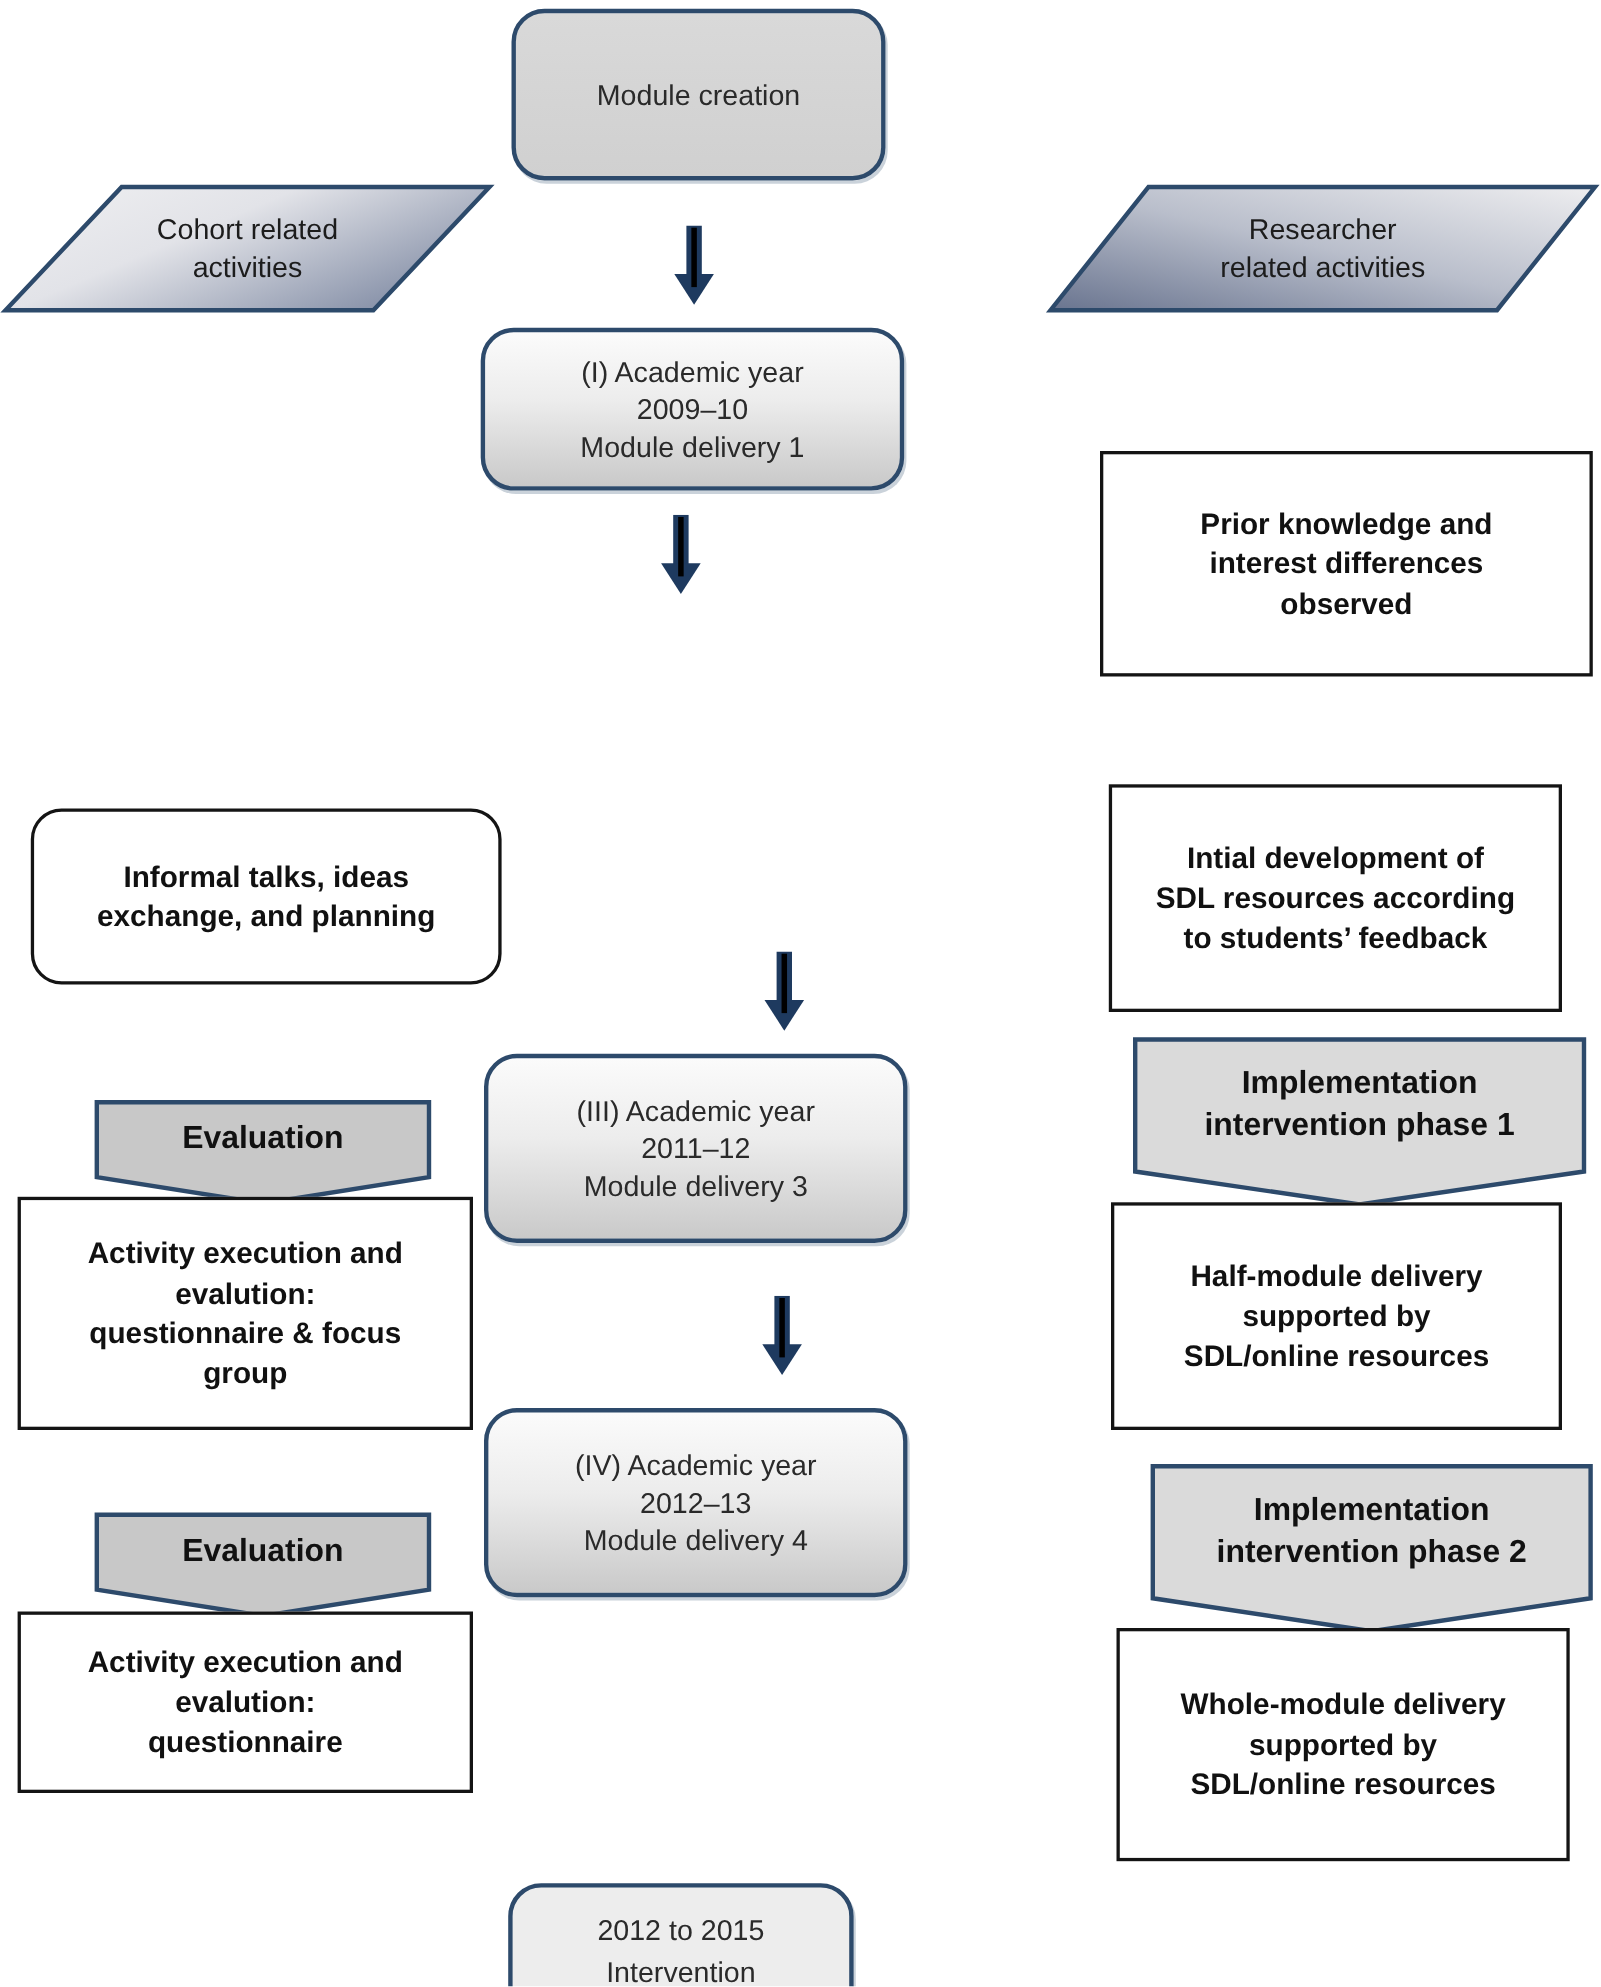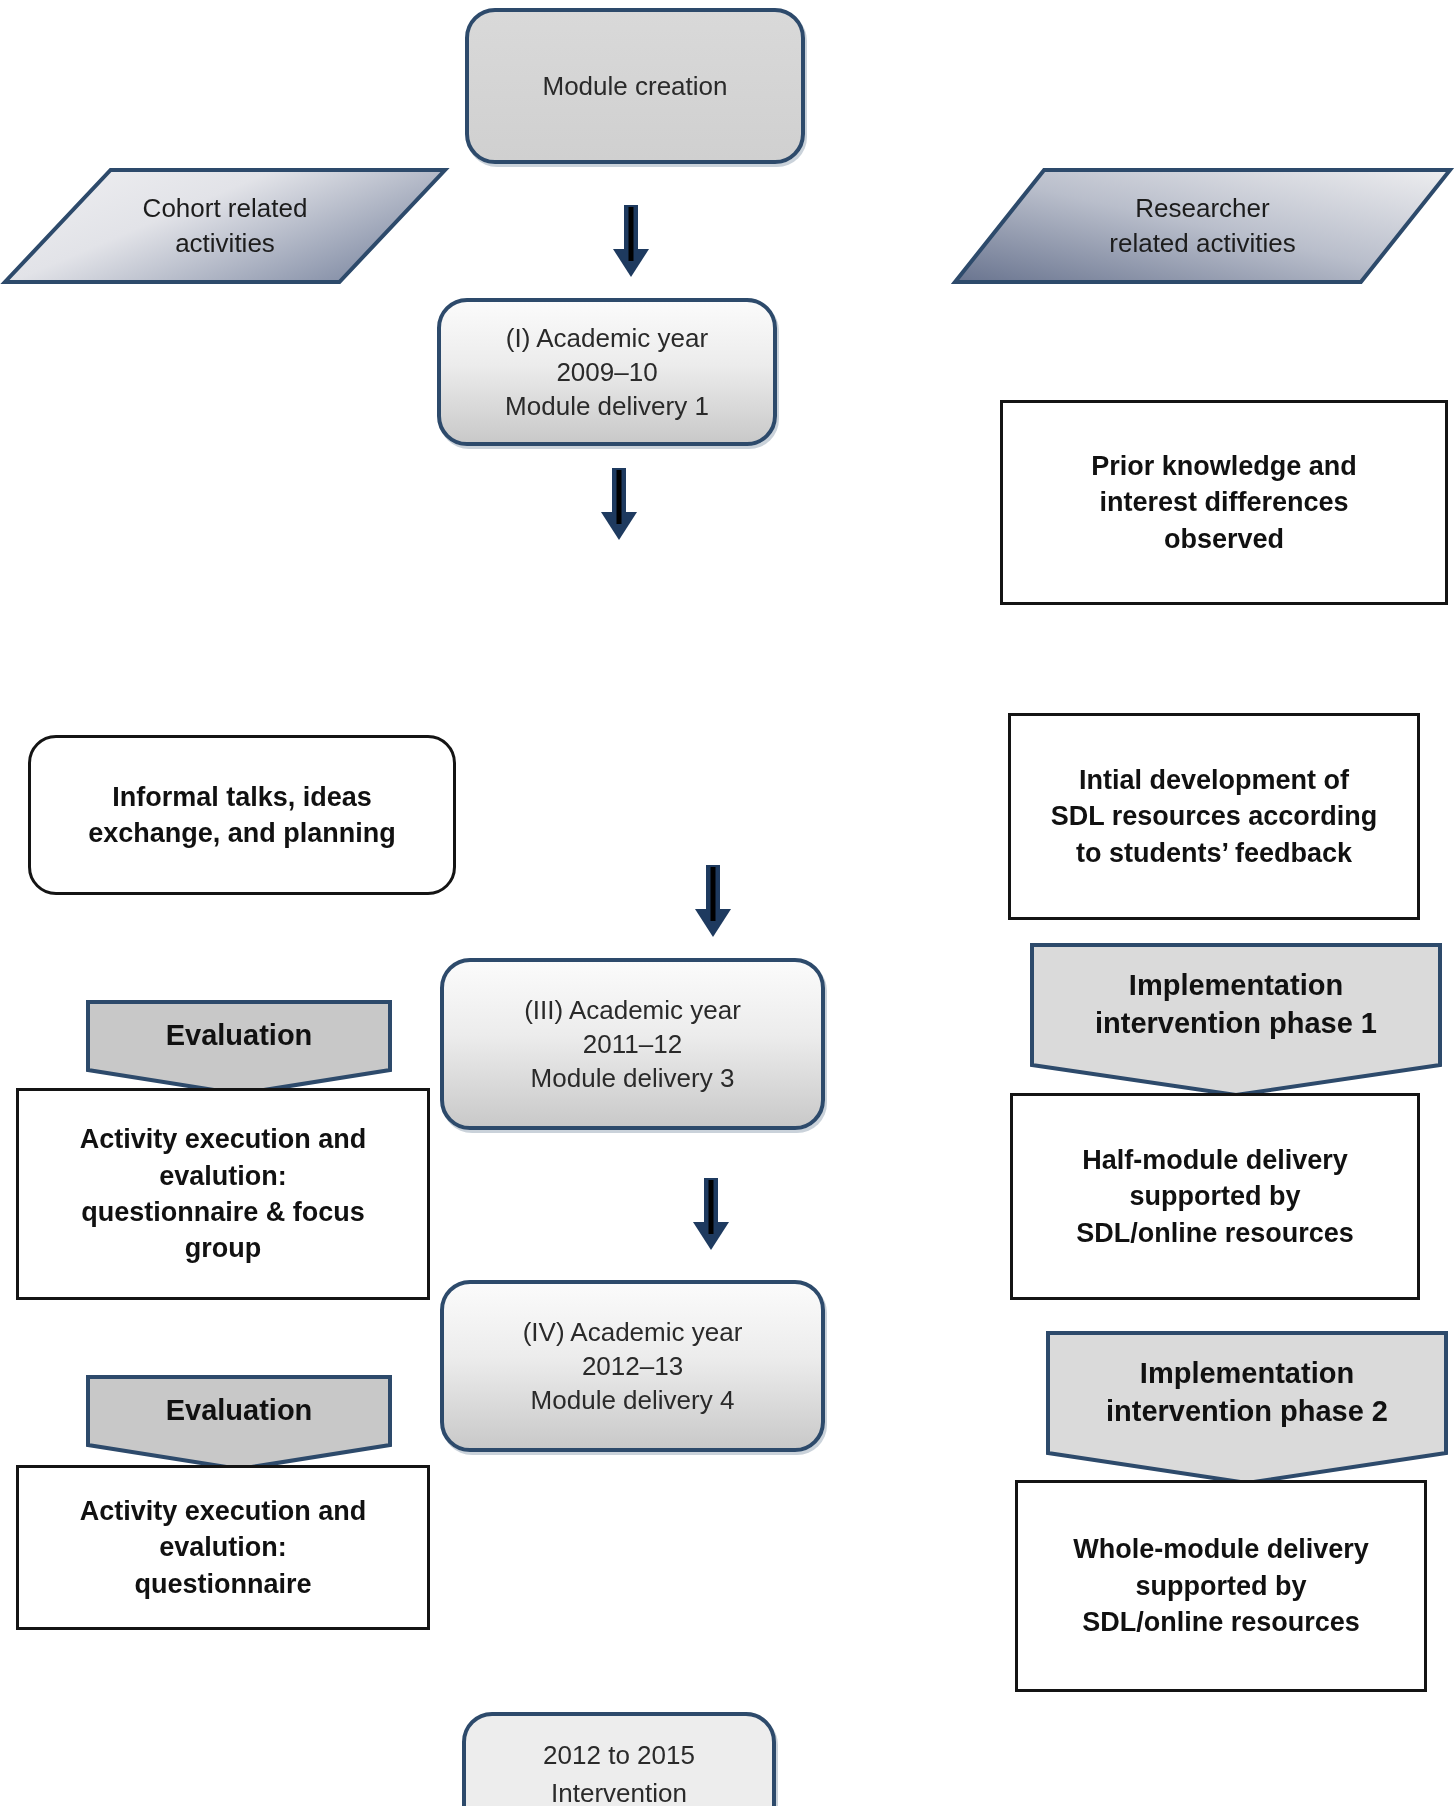--- a/index.html
+++ b/index.html
@@ -99,27 +99,27 @@
 related activities</div>
     </div>
   </div>
 
   <svg class="arrow" style="left:612px;top:205px;" width="38" height="74" viewBox="0 0 38 74">
     <rect x="12" y="0" width="14" height="46" fill="#1e3a5f"></rect>
     <polygon points="1,44 37,44 19,72" fill="#1e3a5f"></polygon>
     <rect x="16.5" y="2" width="5" height="54" fill="#000000"></rect>
   </svg>
 
-  <div class="node round" style="left:437px;top:298px;width:340px;height:148px;">
+  <div class="node round" style="left:437px;top:298px;width:385px;height:148px;">
     <div class="txt">(I) Academic year
 2009–10
 Module delivery 1</div>
   </div>
 
-  <div class="node wbox" style="left:1000px;top:400px;width:448px;height:205px;justify-content:center;">
+  <div class="node wbox" style="left:1000px;top:410px;width:448px;height:205px;justify-content:center;">
     <div class="txt">Prior knowledge and
 interest differences
 observed</div>
   </div>
 
   <svg class="arrow" style="left:600px;top:468px;" width="38" height="74" viewBox="0 0 38 74">
     <rect x="12" y="0" width="14" height="46" fill="#1e3a5f"></rect>
     <polygon points="1,44 37,44 19,72" fill="#1e3a5f"></polygon>
     <rect x="16.5" y="2" width="5" height="54" fill="#000000"></rect>
   </svg>

